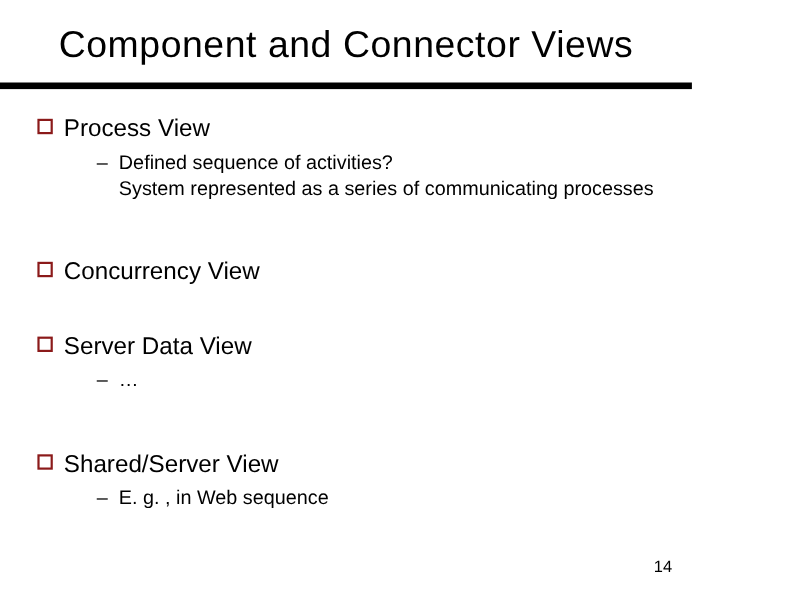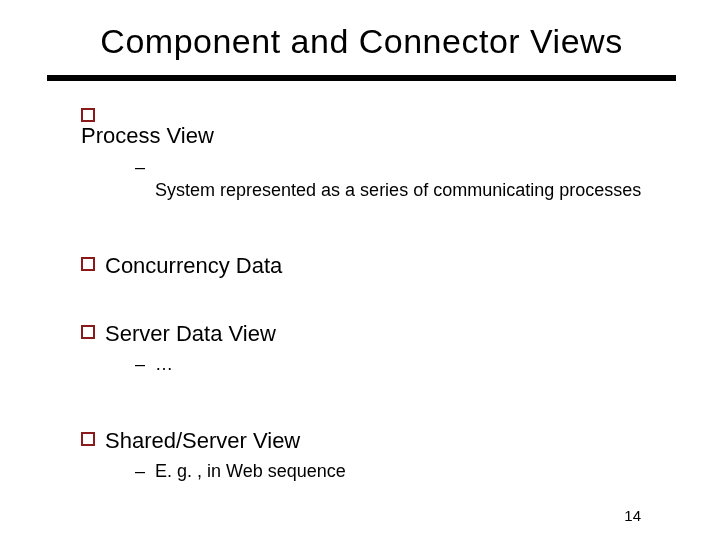--- a/index.html
+++ b/index.html
@@ -11,21 +11,20 @@
     font-family: Arial, Helvetica, sans-serif;
     color: #000;
     position: relative;
     overflow: hidden;
   }
   .slide {
     width: 629px;
     height: 540px;
     position: relative;
     box-sizing: border-box;
-    margin-left: 47px;
   }
   .title {
     font-size: 34px;
     font-weight: 400;
     text-align: center;
     padding-top: 22px;
     padding-bottom: 14px;
     letter-spacing: 0.5px;
   }
   .divider {
@@ -37,21 +36,20 @@
     padding: 22px 34px 0 34px;
   }
   .top-item {
     display: flex;
     align-items: flex-start;
     font-size: 22px;
     margin-top: 16px;
   }
   .top-item:first-child {
     margin-top: 0;
-    flex-direction: column;
   }
   .square-bullet {
     width: 14px;
     height: 14px;
     border: 2px solid #8b1a1a;
     margin-top: 5px;
     margin-right: 10px;
     flex: 0 0 auto;
     box-sizing: border-box;
   }
@@ -73,21 +71,21 @@
   }
   .sub-text {
     display: block;
   }
   .gap {
     height: 24px;
   }
   .page-number {
     position: absolute;
     bottom: 16px;
-    right: 35px;
+    right: 18px;
     font-size: 15px;
   }
 </style>
 </head>
 <body>
 
 <div class="slide">
 
   <div class="title">Component and Connector Views</div>
   <div class="divider"></div>
@@ -95,31 +93,31 @@
   <div class="content">
 
     <div class="top-item">
       <span class="square-bullet"></span>
       <span class="top-label">Process View</span>
     </div>
     <div class="sub-list">
       <div class="sub-item">
         <span class="dash">–</span>
         <span class="sub-text">
-          <br>
+          <span>Defined sequence of activities?</span><br>
           <span>System represented as a series of communicating processes</span>
         </span>
       </div>
     </div>
 
     <div class="gap"></div>
 
     <div class="top-item">
       <span class="square-bullet"></span>
-      <span class="top-label">Concurrency Data</span>
+      <span class="top-label">Concurrency View</span>
     </div>
 
     <div class="gap"></div>
 
     <div class="top-item">
       <span class="square-bullet"></span>
       <span class="top-label">Server Data View</span>
     </div>
     <div class="sub-list">
       <div class="sub-item">

